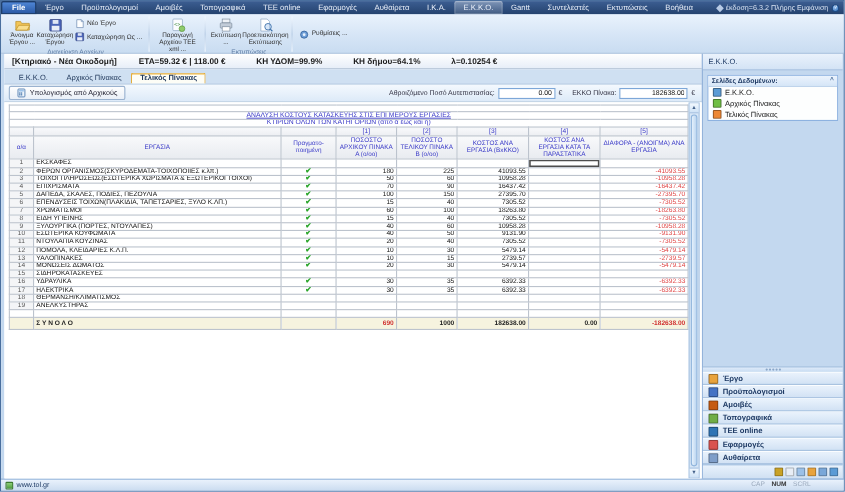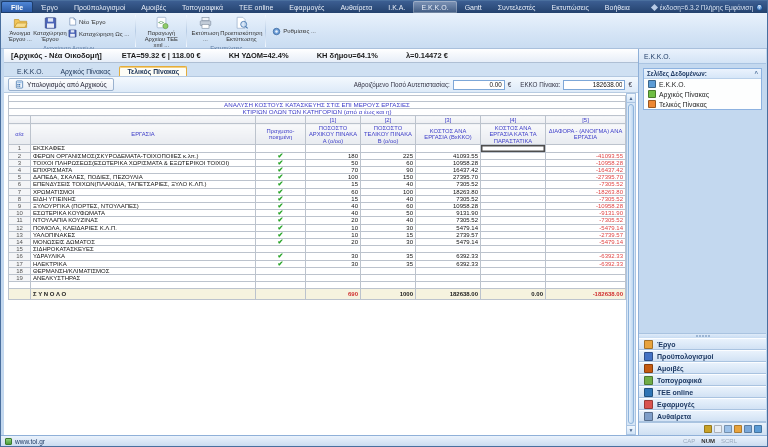--- a/index.html
+++ b/index.html
@@ -213,25 +213,25 @@
         </div>
       </div>
       <div class="rgroup-caption"></div>
     </div>
   </div>
 
   <div class="workspace">
     <div class="leftcol">
 
       <div class="titlebar">
-        <span>[Αρχικός - Νέα Οικοδομή]</span>
+        <span>[Κτηριακό - Νέα Οικοδομή]</span>
         <span>ΕΤΑ=59.32 € | 118.00 €</span>
-        <span>ΚΗ ΥΔΟΜ=42.4%</span>
+        <span>ΚΗ ΥΔΟΜ=99.9%</span>
         <span>ΚΗ δήμου=64.1%</span>
-        <span>λ=0.14472 €</span>
+        <span>λ=0.10254 €</span>
       </div>
 
       <div class="tabstrip" id="tabstrip">
           <div class="tab">Ε.Κ.Κ.Ο.</div>
           <div class="tab">Αρχικός Πίνακας</div>
           <div class="tab active">Τελικός Πίνακας</div>
         </div>
 
       <div class="subtoolbar">
         <div class="calcbtn">

